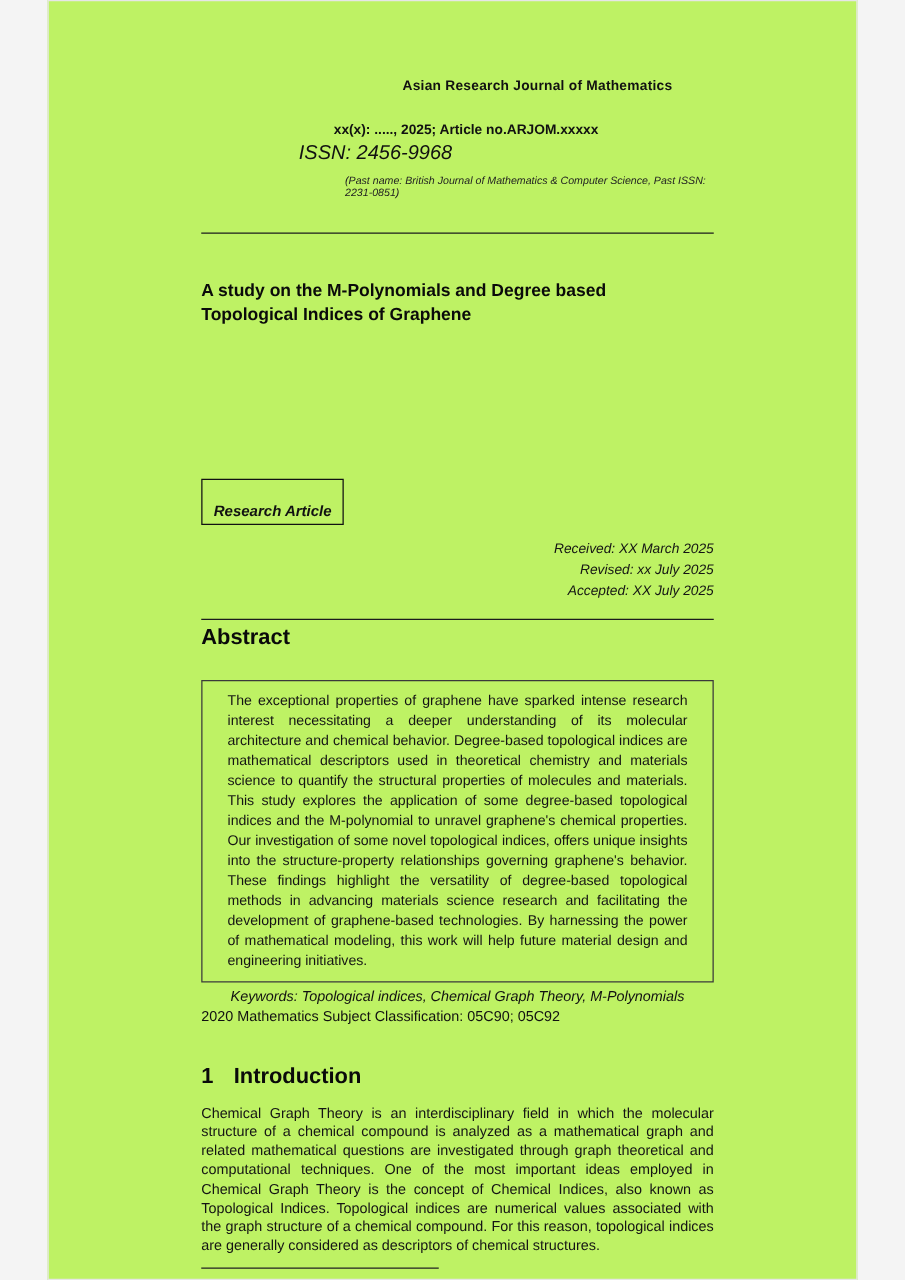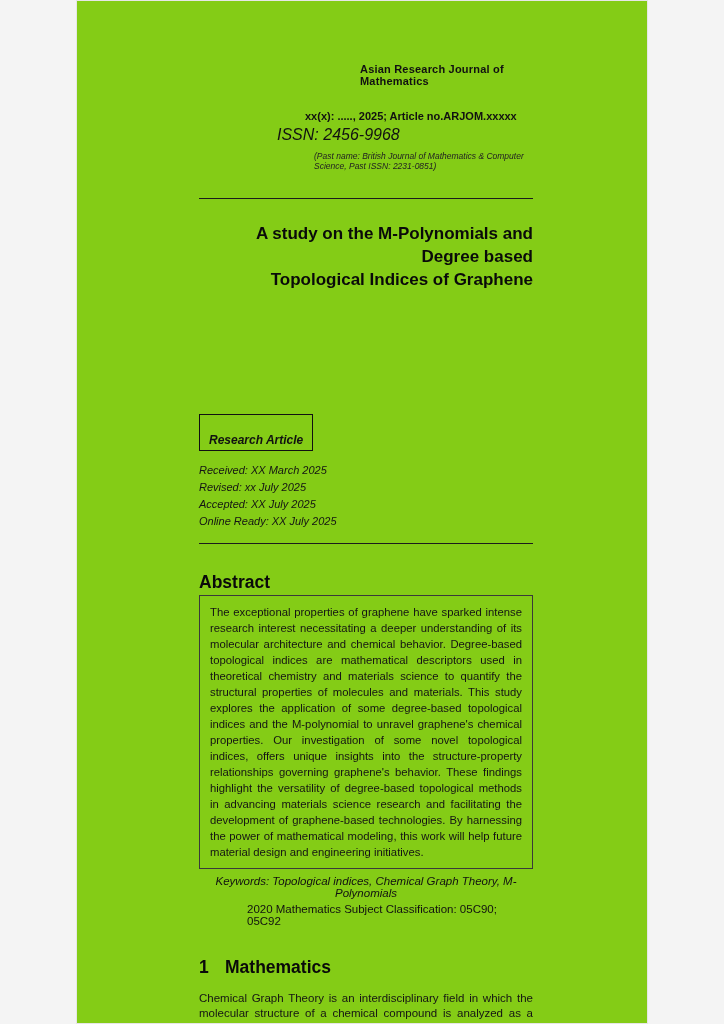--- a/index.html
+++ b/index.html
@@ -3,67 +3,67 @@
 <meta charset="utf-8">
 <style>
   * { margin: 0; padding: 0; box-sizing: border-box; }
   html, body { background: #f4f4f4; }
   body {
     font-family: "Liberation Sans", sans-serif;
     color: #111;
     -webkit-font-smoothing: antialiased;
   }
   .page {
-    width: 572px;
+    width: 648px;
     height: 1024px;
     margin: 0 auto;
-    background: #84cc16;
+    background: #bef264;
     border: 1px solid #e6e6e6;
     position: relative;
     overflow: hidden;
   }
   .content { padding: 62px 114px 0 122px; }
 
   
   .j-name  { font-size: 11px; font-weight: bold; margin-left: 161px; letter-spacing: .2px; }
   .j-issue { font-size: 11px; font-weight: bold; margin-left: 106px; margin-top: 23px; }
   .j-issn  { font-size: 16px; font-style: italic; margin-left: 78px; margin-top: 4px; }
   .j-past  { font-size: 8.5px; font-style: italic; margin-left: 115px; margin-top: 7px; color: #222; }
 
   .rule  { border-top: 1.6px solid #1c1c1c; margin-top: 27px; }
   .rule2 { margin-top: 13px; }
 
   
-  .title { margin-top: 24px; text-align: right; font-size: 17px; line-height: 1.35; font-weight: bold; color: #0a0a0a; }
+  .title { margin-top: 36px; font-size: 14px; line-height: 1.35; font-weight: bold; color: #0a0a0a; }
   .t-line { display: block; }
 
   
   .badge-row { margin-top: 122px; }
   .badge {
     display: inline-block;
     border: 1.6px solid #111;
     padding: 18px 9px 3px;
     font-size: 12px;
     font-weight: bold;
     font-style: italic;
   }
 
   
-  .dates { margin-top: 11px; text-align: left; font-style: italic; font-size: 11px; line-height: 17px; color: #141414; }
+  .dates { margin-top: 11px; text-align: right; font-style: italic; font-size: 11px; line-height: 17px; color: #141414; }
 
   
-  .sec-h { font-size: 17.5px; font-weight: bold; margin-top: 28px; color: #0a0a0a; }
+  .sec-h { font-size: 17.5px; font-weight: bold; margin-top: 3px; color: #0a0a0a; }
   .intro-h { margin-top: 30px; }
   .sec-num { display: inline-block; width: 26px; }
 
   
-  .abstract-box { border: 1.2px solid #3a3a3a; margin-top: 2px; padding: 8px 10px; }
+  .abstract-box { border: 1.2px solid #3a3a3a; margin-top: 24px; padding: 8px 20px; }
   .abstract-text { font-size: 11.3px; line-height: 16px; text-align: justify; color: #141414; }
   .keywords { margin-top: 6px; font-size: 11.5px; font-style: italic; text-align: center; }
-  .msc { margin-top: 4px; font-size: 11.5px; margin-left: 48px; }
+  .msc { margin-top: 4px; font-size: 11.5px; }
 
   
   .body-text { margin-top: 13px; font-size: 11.5px; line-height: 15.2px; text-align: justify; color: #141414; }
 
   .footnote-rule { margin-top: 9px; width: 190px; border-top: 1.2px solid #222; }
 </style>
 </head>
 <body>
 
 <div class="page">
@@ -84,36 +84,35 @@
     </h1>
 
     <div class="badge-row">
       <span class="badge">Research Article</span>
     </div>
 
     <div class="dates">
       <div>Received: XX March 2025</div>
       <div>Revised: xx July 2025</div>
       <div>Accepted: XX July 2025</div>
-      <div>Online Ready: XX July 2025</div>
     </div>
 
     <div class="rule rule2"></div>
 
     <h2 class="sec-h">Abstract</h2>
 
     <div class="abstract-box">
       <p class="abstract-text">The exceptional properties of graphene have sparked intense research interest necessitating a deeper understanding of its molecular architecture and chemical behavior. Degree-based topological indices are mathematical descriptors used in theoretical chemistry and materials science to quantify the structural properties of molecules and materials. This study explores the application of some degree-based topological indices and the M-polynomial to unravel graphene's chemical properties. Our investigation of some novel topological indices, offers unique insights into the structure-property relationships governing graphene's behavior. These findings highlight the versatility of degree-based topological methods in advancing materials science research and facilitating the development of graphene-based technologies. By harnessing the power of mathematical modeling, this work will help future material design and engineering initiatives.</p>
     </div>
 
     <div class="keywords">Keywords: Topological indices, Chemical Graph Theory, M-Polynomials</div>
     <div class="msc">2020 Mathematics Subject Classification: 05C90; 05C92</div>
 
     <h2 class="sec-h intro-h">
-      <span class="sec-num">1</span><span>Mathematics</span>
+      <span class="sec-num">1</span><span>Introduction</span>
     </h2>
 
     <p class="body-text">Chemical Graph Theory is an interdisciplinary field in which the molecular structure of a chemical compound is analyzed as a mathematical graph and related mathematical questions are investigated through graph theoretical and computational techniques. One of the most important ideas employed in Chemical Graph Theory is the concept of Chemical Indices, also known as Topological Indices. Topological indices are numerical values associated with the graph structure of a chemical compound. For this reason, topological indices are generally considered as descriptors of chemical structures.</p>
 
     <div class="footnote-rule"></div>
 
   </div>
 </div>
 
 </body></html>

